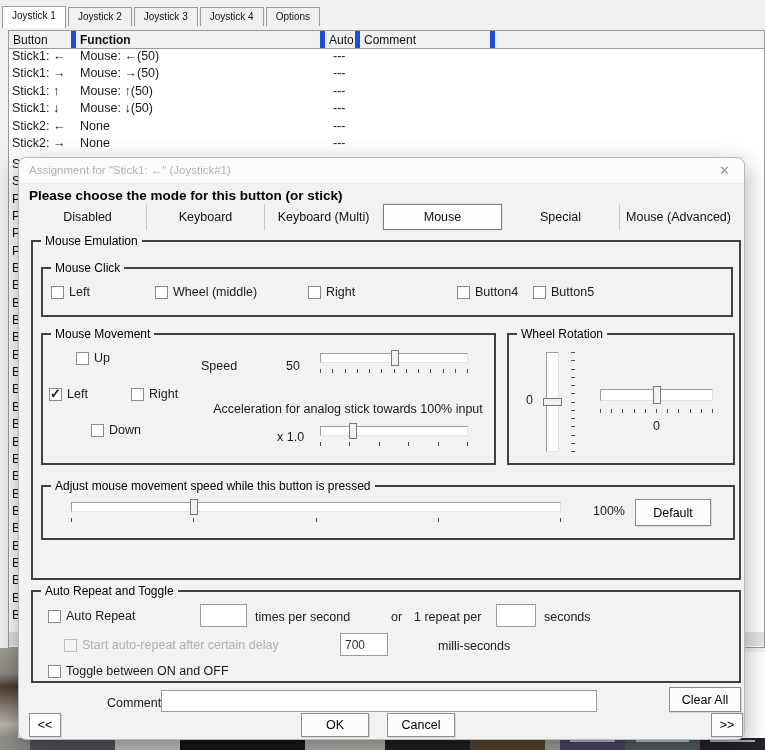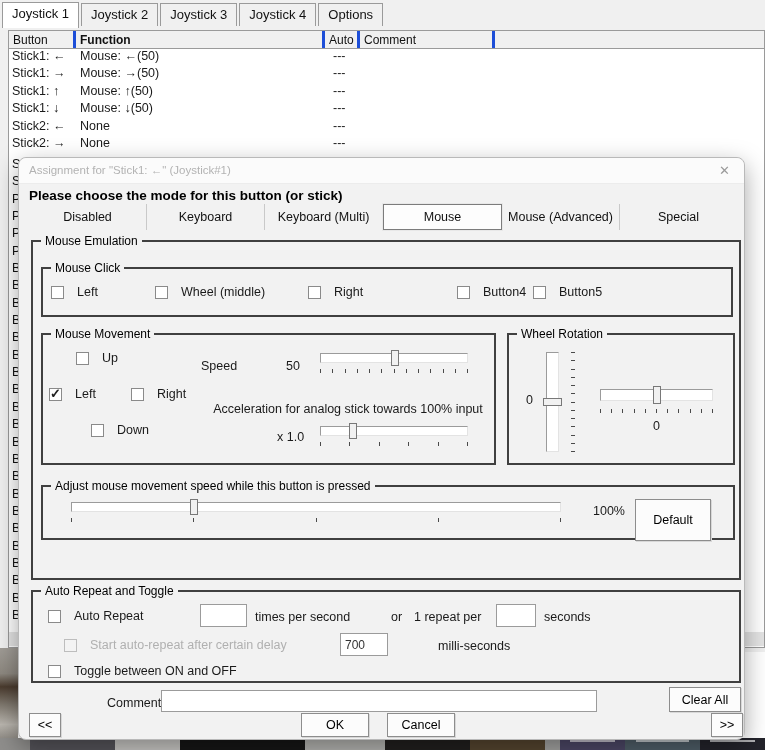--- a/index.html
+++ b/index.html
@@ -10,25 +10,25 @@
   .desktop-strip { position:absolute; left:0; top:648px; width:765px; height:102px; background:#ffffff; }
   .photo-left { position:absolute; left:0; top:648px; width:18px; height:102px;
     background:linear-gradient(180deg,#a09c96 0%,#8d8880 25%,#4a3b2e 38%,#7d766c 55%,#b9b5ae 75%,#6e6a64 100%); z-index:2; }
   .thumb-row { position:absolute; left:0; top:738px; width:765px; height:12px; display:flex; z-index:3; }
   .thumb-row .thumb { height:12px; flex:none; }
   .thumb-row .thumb i { display:block; height:2px; width:70%; margin:2px auto 0; background:rgba(255,255,255,.65); }
 
   
   .app { position:absolute; left:0; top:0; width:765px; height:652px; background:#f0f0f0; }
   .tabbar { position:absolute; left:0; top:0; width:765px; height:26px; display:flex; align-items:flex-end; padding-left:2px; }
-  .tab { border:1px solid #9a9a9a; border-bottom:none; background:#f0f0f0; padding:3px 9px 4px; margin-right:2px; font-size:13px; color:#111; }
+  .tab { border:1px solid #9a9a9a; border-bottom:none; background:#f0f0f0; padding:3px 9px 4px; margin-right:2px; font-size:10px; color:#111; }
   .tab.active { background:#fff; padding-bottom:7px; margin-bottom:-2px; z-index:2; }
   .listbox { position:absolute; left:8px; top:30px; width:757px; height:618px; background:#fff; border:1px solid #9a9a9a; }
   .lheader { display:flex; height:18px; background:#f0f0f0; border-bottom:1px solid #9a9a9a; }
-  .lheader .hc { border-right:3px solid #1d4ed8; padding:2px 0 0 4px; font-size:12px; color:#111; overflow:hidden; white-space:nowrap; }
+  .lheader .hc { border-right:5px solid #1d4ed8; padding:2px 0 0 4px; font-size:12px; color:#111; overflow:hidden; white-space:nowrap; }
   .hc.c-btn{width:67px;} .hc.c-func{width:249px;font-weight:bold;} .hc.c-auto{width:35px;} .hc.c-com{width:135px;} .hc.c-extra{flex:1; border-right:none;}
   .lrow { display:flex; height:17.4px; font-size:12.5px; white-space:nowrap; }
   .lrow .cell { overflow:hidden; }
   .cell.c1 { width:67px; padding-left:3px; }
   .cell.c2 { width:249px; padding-left:4px; }
   .cell.c3 { width:35px; padding-left:8px; }
   .prows { position:absolute; left:0; top:126px; width:100px; }
   .prow { height:17.35px; padding-left:3px; font-size:12.5px; color:#111; white-space:nowrap; }
   .hscroll { position:absolute; left:0; bottom:1px; width:100%; height:14px; background:#e4e4e4; }
 
@@ -48,21 +48,21 @@
   .group { position:absolute; border:2px solid #404040; }
   .gtitle { position:absolute; top:-8px; left:8px; background:#f2f2f2; padding:0 4px; font-size:12px; color:#000; white-space:nowrap; }
 
   .g-me { left:12px; top:82px; width:710px; height:340px; }
   .g-mc { left:8px;  top:25px; width:692px; height:50px; }
   .g-mm { left:8px;  top:91px; width:455px; height:132px; }
   .g-wr { left:474px; top:91px; width:228px; height:132px; }
   .g-adj { left:8px; top:243px; width:694px; height:55px; }
   .g-ar { left:12px; top:432px; width:710px; height:93px; }
 
-  .cbwrap { position:absolute; display:flex; align-items:center; gap:13px; white-space:nowrap; }
+  .cbwrap { position:absolute; display:flex; align-items:center; gap:5px; white-space:nowrap; }
   .cb { width:13px; height:13px; background:#fff; border:1px solid #8a8a8a; position:relative; flex:none; }
   .cb.checked::after { content:"✓"; position:absolute; left:0px; top:-3px; font-size:13px; font-weight:bold; color:#222; }
   .cb.disabled { border-color:#bdbdbd; background:#f3f3f3; }
   .cblabel { font-size:12.5px; }
   .cblabel.dis { color:#b0b0b0; }
 
   .hslider { position:absolute; }
   .htrack { position:absolute; left:0; top:0; width:100%; height:10px; background:#fff; border:1px solid #9b9b9b; border-bottom-color:#e3e3e3; border-right-color:#e3e3e3; }
   .hthumb { position:absolute; top:-3px; width:8px; height:16px; background:#f1f1f1; border:1px solid #787878; transform:translateX(-50%); }
   .ticks-h { position:absolute; display:flex; justify-content:space-between; height:5px; }
@@ -191,22 +191,22 @@
     <span class="dtitle">Assignment for "Stick1: ←" (Joystick#1)</span>
     <span class="dclose">✕</span>
   </div>
   <div class="dheading">Please choose the mode for this button (or stick)</div>
 
   <div class="modetabs">
     <div class="mtab">Disabled</div>
     <div class="mtab">Keyboard</div>
     <div class="mtab">Keyboard (Multi)</div>
     <div class="mtab sel">Mouse</div>
+    <div class="mtab">Special</div>
     <div class="mtab">Mouse (Advanced)</div>
-    <div class="mtab">Special</div>
   </div>
 
   <div class="group g-me">
     <span class="gtitle">Mouse Emulation</span>
 
     <div class="group g-mc">
       <span class="gtitle">Mouse Click</span>
       <div class="cbwrap" style="left:8px; top:16px;">
         <span class="cb"></span>
         <span class="cblabel">Left</span>
@@ -336,21 +336,21 @@
         <div class="hthumb" style="left: 25%;"></div>
       </div>
       <div class="ticks-h" style="left:28px; top:31px; width:490px;">
           <i></i>
           <i></i>
           <i></i>
           <i></i>
           <i></i>
         </div>
       <span class="slabel" style="left:550px; top:17px;">100%</span>
-      <div class="btn" style="left:592px; top:12px; width:76px; height:42px;">Default</div>
+      <div class="btn" style="left:592px; top:12px; width:76px; height:27px;">Default</div>
     </div>
   </div>
 
   <div class="group g-ar">
     <span class="gtitle">Auto Repeat and Toggle</span>
     <div class="cbwrap" style="left:15px; top:17px;">
       <span class="cb"></span>
       <span class="cblabel">Auto Repeat</span>
     </div>
     <input class="tinput" style="left: 167px; top: 12px; width: 47px; height: 23px;" value="">

